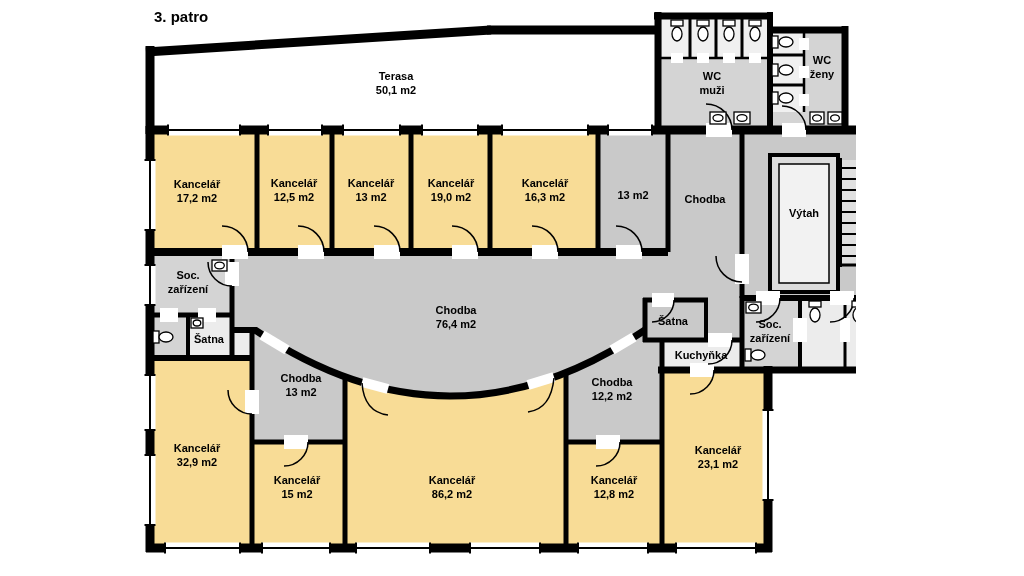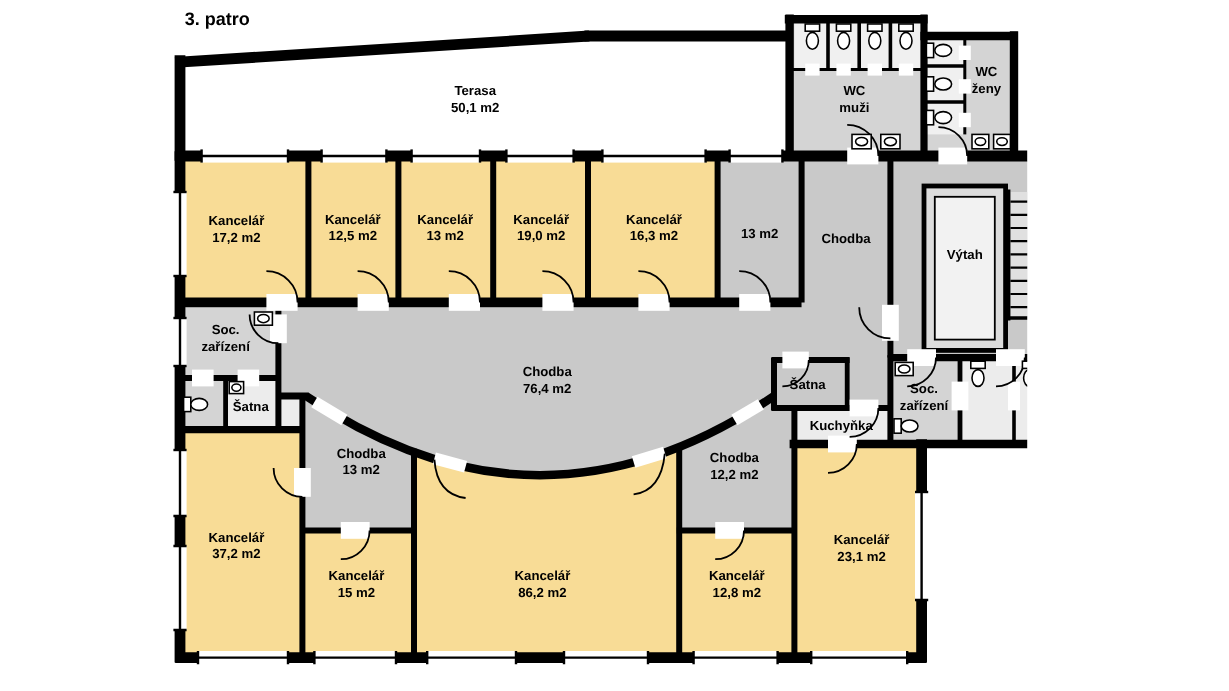--- a/index.html
+++ b/index.html
@@ -440,21 +440,21 @@
     </div>
 <div class="lbl" style="left:701px;top:356px">
       <span>Kuchyňka</span>
     </div>
 <div class="lbl" style="left:770px;top:332px">
       <span>Soc.</span>
       <span>zařízení</span>
     </div>
 <div class="lbl" style="left:197px;top:456px">
       <span>Kancelář</span>
-      <span>37,2 m2</span>
+      <span>32,9 m2</span>
     </div>
 <div class="lbl" style="left:297px;top:488px">
       <span>Kancelář</span>
       <span>15 m2</span>
     </div>
 <div class="lbl" style="left:452px;top:488px">
       <span>Kancelář</span>
       <span>86,2 m2</span>
     </div>
 <div class="lbl" style="left:614px;top:488px">

